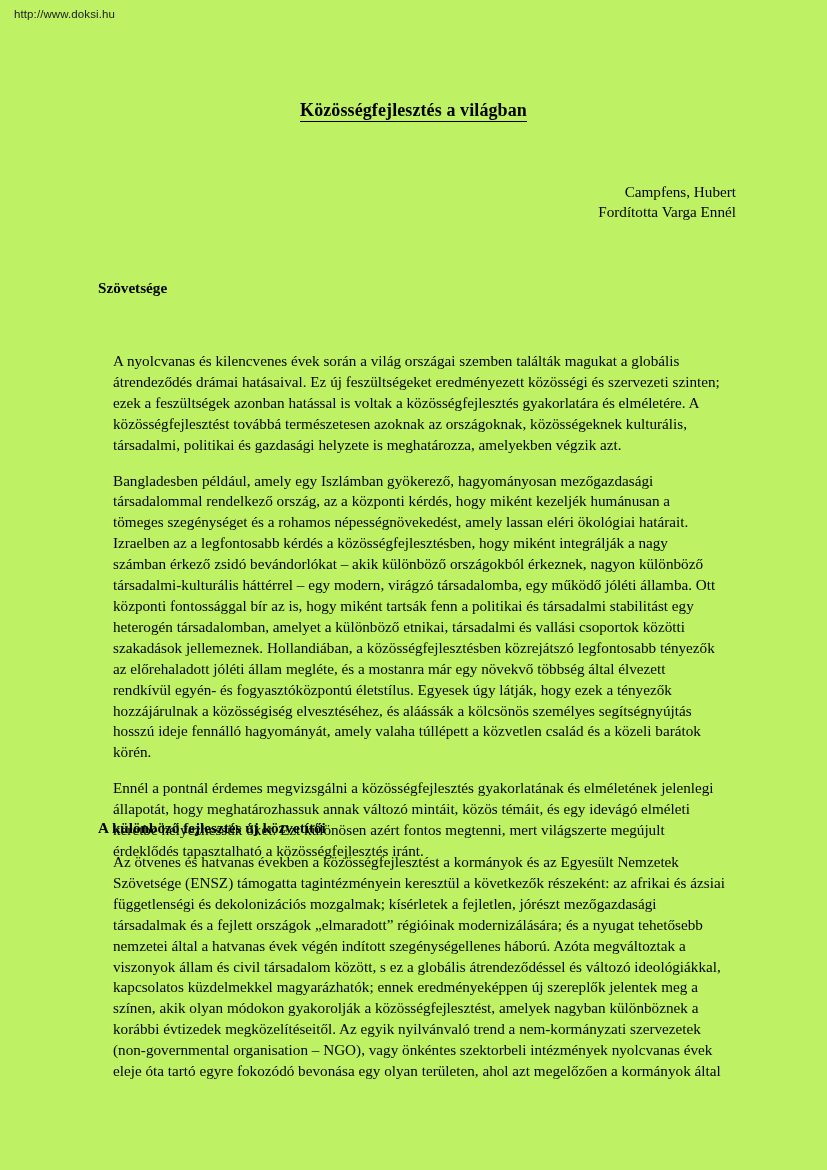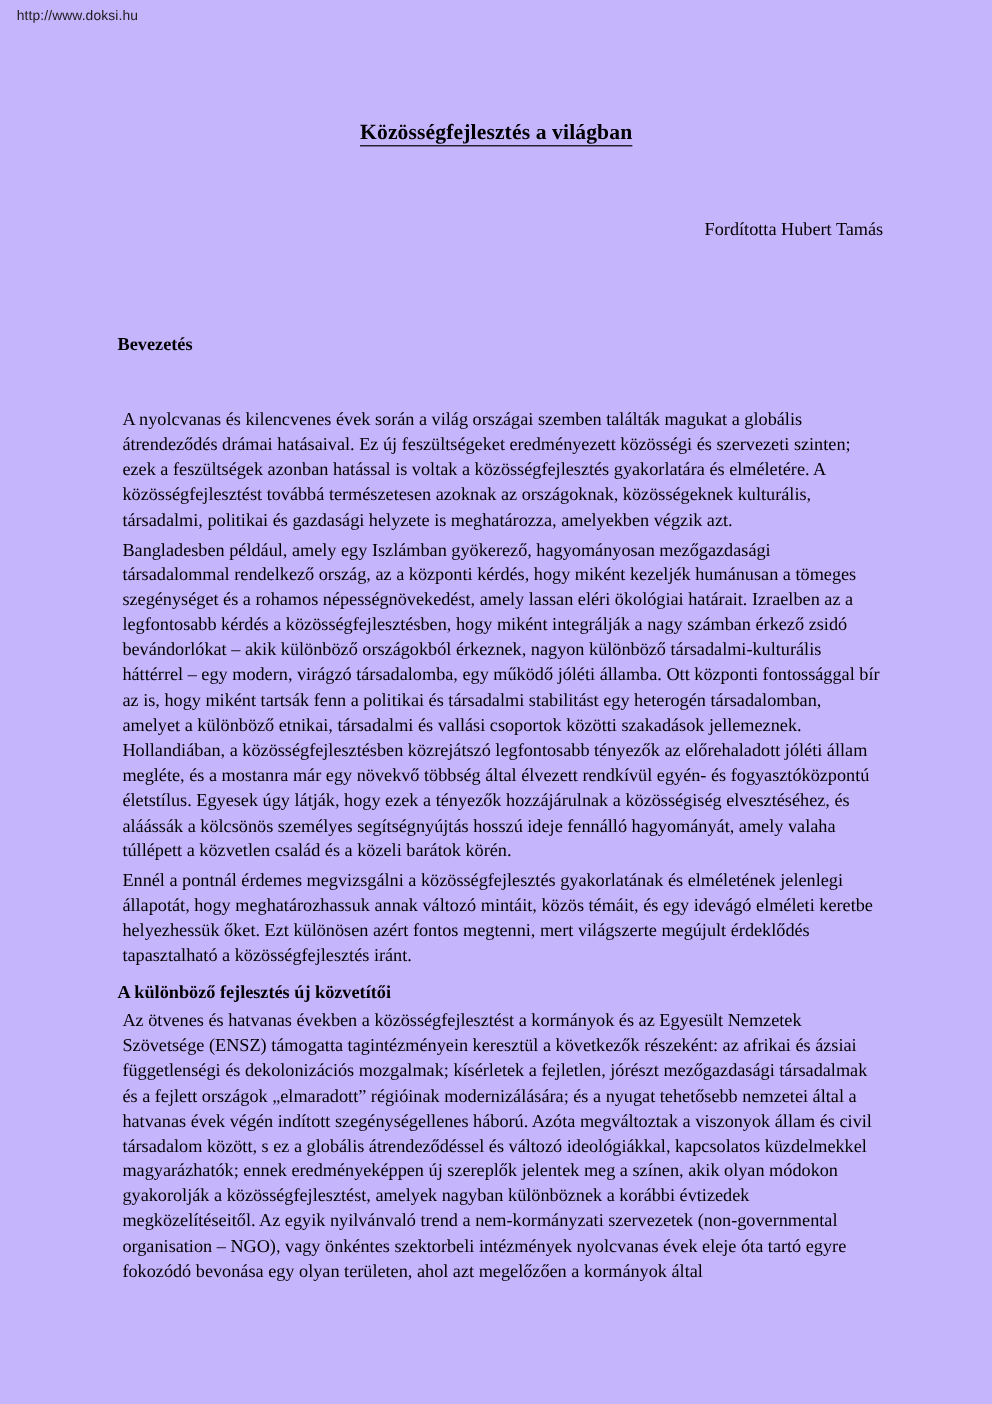--- a/index.html
+++ b/index.html
@@ -4,21 +4,21 @@
 <style>
   html, body {
     margin: 0;
     padding: 0;
     background: #ffffff;
   }
   .page {
     position: relative;
     width: 827px;
     height: 1170px;
-    background: #c4b5fd;
+    background: #bef264;
     overflow: hidden;
     font-family: "Liberation Serif", "DejaVu Serif", serif;
     color: #000000;
     box-sizing: border-box;
   }
   .watermark-url {
     position: absolute;
     left: 14px;
     top: 8px;
     font-family: "Liberation Sans", "DejaVu Sans", sans-serif;
@@ -65,21 +65,21 @@
     font-size: 15.2px;
     font-weight: bold;
     margin: 0;
     padding: 0;
     line-height: 19px;
   }
   .body-text {
     font-size: 15.2px;
     line-height: 20.9px;
     text-align: left;
-    margin: 4px;
+    margin: 15px;
     padding: 0;
     hyphens: none;
   }
   #block-intro {
     position: absolute;
     left: 0;
     top: 278px;
     width: 640px;
   }
   #intro-body {
@@ -106,25 +106,26 @@
 
 <div class="page">
 
   <div class="watermark-url">http://www.doksi.hu</div>
 
   <div class="content">
 
     <h1 class="doc-title"><span>Közösségfejlesztés a világban</span></h1>
 
     <div class="byline">
-      <div>Fordította Hubert Tamás</div>
+      <div>Campfens, Hubert</div>
+      <div>Fordította Varga Ennél</div>
     </div>
 
     <div id="block-intro">
-      <h2 class="section-heading">Bevezetés</h2>
+      <h2 class="section-heading">Szövetsége</h2>
       <div id="intro-body">
         <p class="body-text">A nyolcvanas és kilencvenes évek során a világ országai szemben találták magukat a globális átrendeződés drámai hatásaival. Ez új feszültségeket eredményezett közösségi és szervezeti szinten; ezek a feszültségek azonban hatással is voltak a közösségfejlesztés gyakorlatára és elméletére. A közösségfejlesztést továbbá természetesen azoknak az országoknak, közösségeknek kulturális, társadalmi, politikai és gazdasági helyzete is meghatározza, amelyekben végzik azt.</p>
         <p class="body-text">Bangladesben például, amely egy Iszlámban gyökerező, hagyományosan mezőgazdasági társadalommal rendelkező ország, az a központi kérdés, hogy miként kezeljék humánusan a tömeges szegénységet és a rohamos népességnövekedést, amely lassan eléri ökológiai határait. Izraelben az a legfontosabb kérdés a közösségfejlesztésben, hogy miként integrálják a nagy számban érkező zsidó bevándorlókat – akik különböző országokból érkeznek, nagyon különböző társadalmi-kulturális háttérrel – egy modern, virágzó társadalomba, egy működő jóléti államba. Ott központi fontossággal bír az is, hogy miként tartsák fenn a politikai és társadalmi stabilitást egy heterogén társadalomban, amelyet a különböző etnikai, társadalmi és vallási csoportok közötti szakadások jellemeznek. Hollandiában, a közösségfejlesztésben közrejátszó legfontosabb tényezők az előrehaladott jóléti állam megléte, és a mostanra már egy növekvő többség által élvezett rendkívül egyén- és fogyasztóközpontú életstílus. Egyesek úgy látják, hogy ezek a tényezők hozzájárulnak a közösségiség elvesztéséhez, és aláássák a kölcsönös személyes segítségnyújtás hosszú ideje fennálló hagyományát, amely valaha túllépett a közvetlen család és a közeli barátok körén.</p>
         <p class="body-text">Ennél a pontnál érdemes megvizsgálni a közösségfejlesztés gyakorlatának és elméletének jelenlegi állapotát, hogy meghatározhassuk annak változó mintáit, közös témáit, és egy idevágó elméleti keretbe helyezhessük őket. Ezt különösen azért fontos megtenni, mert világszerte megújult érdeklődés tapasztalható a közösségfejlesztés iránt.</p>
       </div>
     </div>
 
     <div id="block-agents">
       <h2 class="section-heading">A különböző fejlesztés új közvetítői</h2>
       <div id="agents-body">

